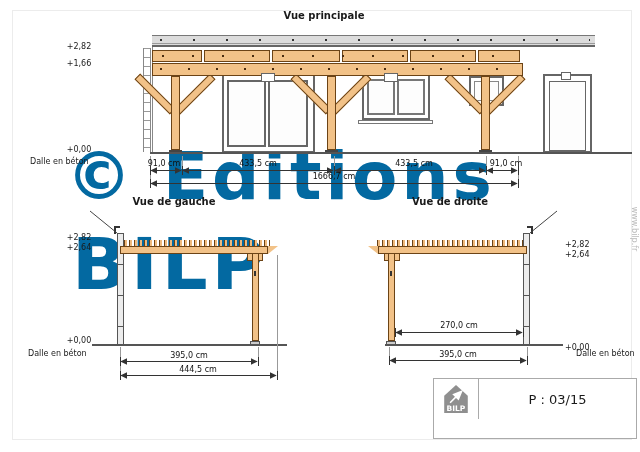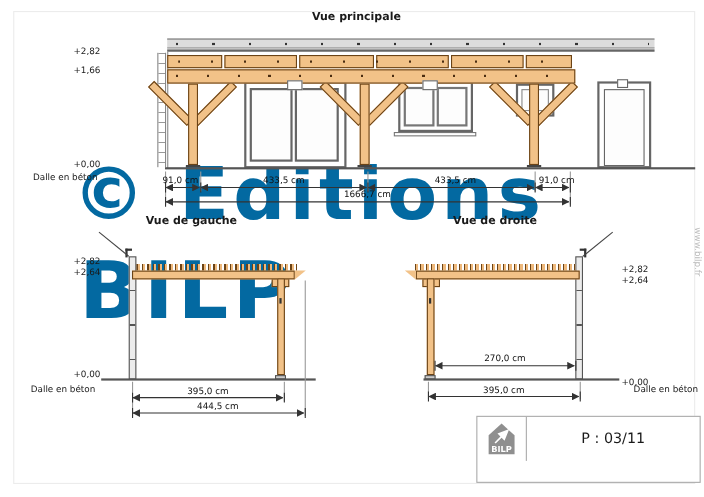--- a/index.html
+++ b/index.html
@@ -212,17 +212,17 @@
 
   <div id="tblock">
     <div class="row">
       <div class="cell c1">
         <svg width="28" height="30" viewBox="0 0 26 28">
           <polygon points="2,11 13,1 24,11 24,27 2,27" fill="#8f8f8f"></polygon>
           <path d="M7 17 L12 12 L9.5 9.5 L19.5 5.5 L15.5 15.5 L13 13 L8 18 Z" fill="#ffffff"></path>
           <text x="13" y="25" font-size="7" font-weight="bold" fill="#ffffff" text-anchor="middle" font-family="DejaVu Sans, sans-serif">BILP</text>
         </svg>
       </div>
-      <div class="cell c3">P : 03/11</div>
+      <div class="cell c3">P : 03/15</div>
     </div>
   </div>
 
 </div>
 
 </body></html>

